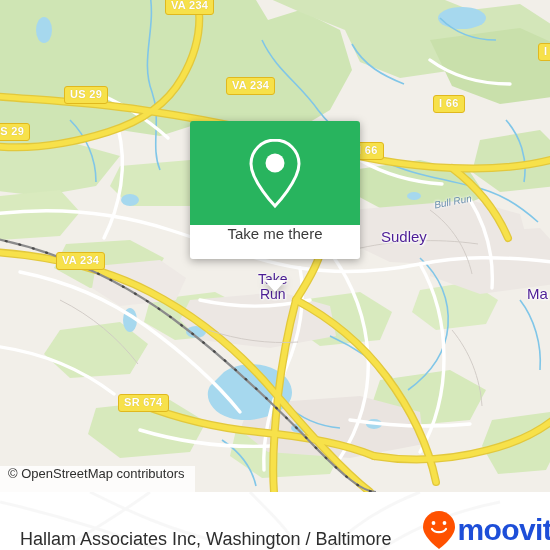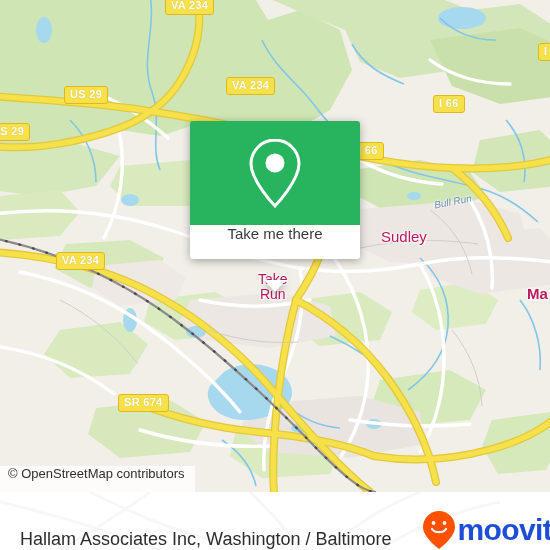--- a/index.html
+++ b/index.html
@@ -15,21 +15,21 @@
 
   
   .shield{position:absolute;background:#f7e14a;border:1.6px solid #e0b81e;
           border-radius:3px;color:#ffffff;font-weight:bold;font-size:11px;
           line-height:15px;height:16px;padding:0 5px;white-space:nowrap;
           text-align:center;letter-spacing:.3px;
           text-shadow:0 0 1px rgba(120,90,0,.35);
           box-sizing:content-box;}
 
   
-  .place-label{position:absolute;color:#be185d;font-size:15px;white-space:nowrap;
+  .place-label{position:absolute;color:#4c1d95;font-size:15px;white-space:nowrap;
                text-shadow:0 0 3px #fff,0 0 3px #fff,0 0 2px #fff,1px 1px 2px #fff;}
   .place-label.two-line{line-height:15px;font-size:14px;text-align:center;}
   .water-label{position:absolute;color:#6a8fae;font-size:10px;font-style:italic;
                white-space:nowrap;text-shadow:0 0 3px #fff,0 0 3px #fff;}
 
   
   #popup{position:absolute;left:190px;top:121px;width:170px;
          filter:drop-shadow(0 2px 4px rgba(0,0,0,.32));}
   #popup-top{background:#28b45e;height:104px;border-radius:3px 3px 0 0;
              display:flex;align-items:center;justify-content:center;}
@@ -199,21 +199,21 @@
     <div class="shield" style="left:64px;top:86px;">US 29</div>
     <div class="shield" style="left:226px;top:77px;">VA 234</div>
     <div class="shield" style="left:433px;top:95px;">I 66</div>
     <div class="shield" style="left:352px;top:142px;">I 66</div>
     <div class="shield" style="left:-14px;top:123px;">US 29</div>
     <div class="shield" style="left:538px;top:43px;">I 66</div>
     <div class="shield" style="left:56px;top:252px;">VA 234</div>
     <div class="shield" style="left:118px;top:394px;">SR 674</div>
 
     <div class="place-label" style="left:381px;top:228px;">Sudley</div>
-    <div class="place-label" style="left:527px;top:285px;font-weight:bold;">Ma</div>
+    <div class="place-label" style="left:527px;top:285px;">Ma</div>
 
     <div class="place-label two-line" style="left:258px;top:272px;">
       <div>Take</div>
       <div>Run</div>
     </div>
 
     <div class="water-label" style="left:434px;top:196px;transform:rotate(-11deg);">Bull Run</div>
 
     <div id="popup">
       <div id="popup-top">

